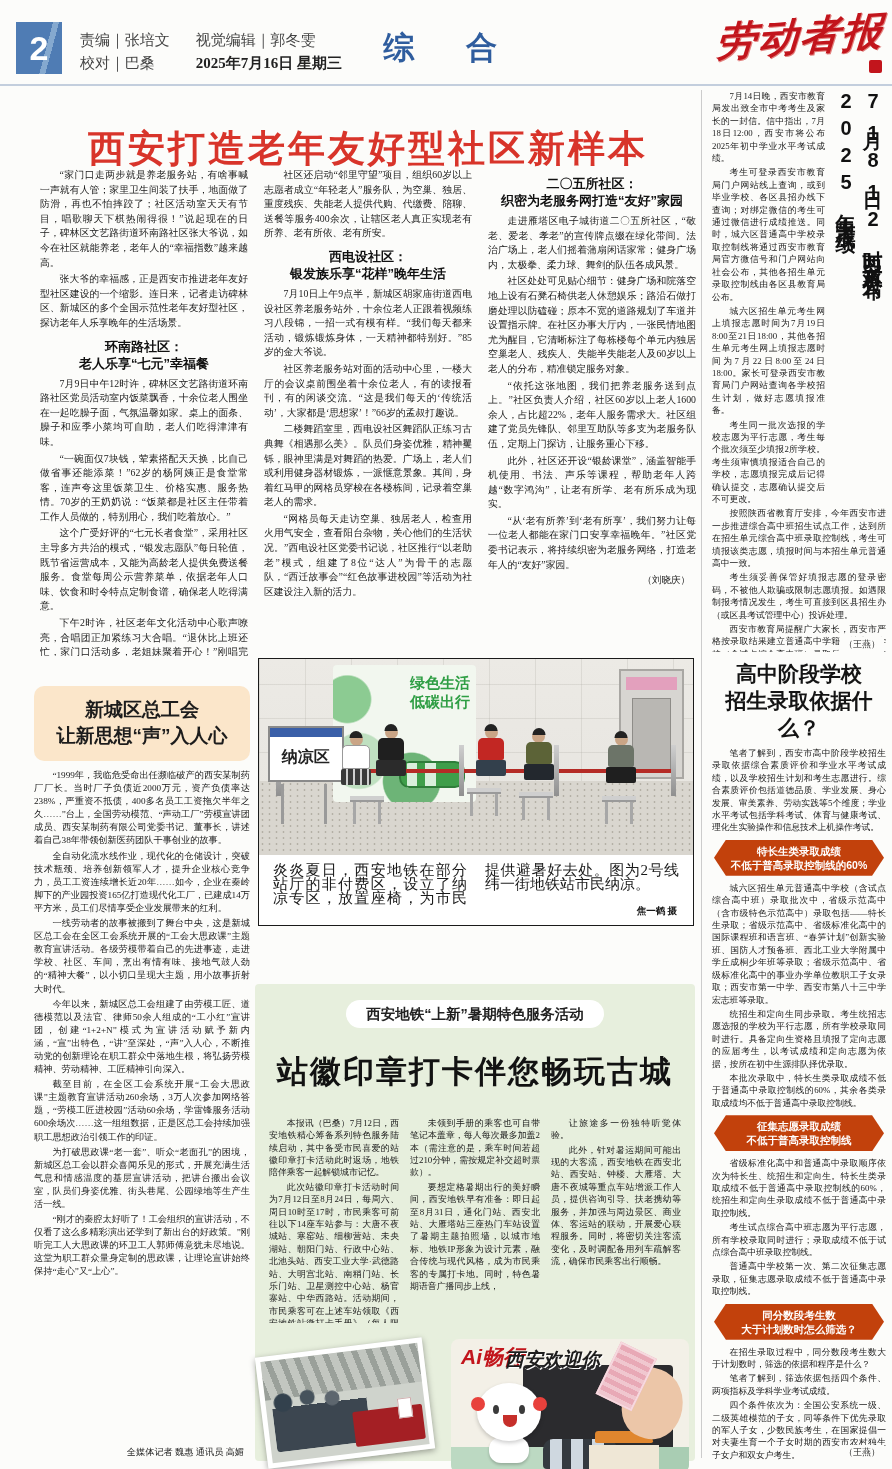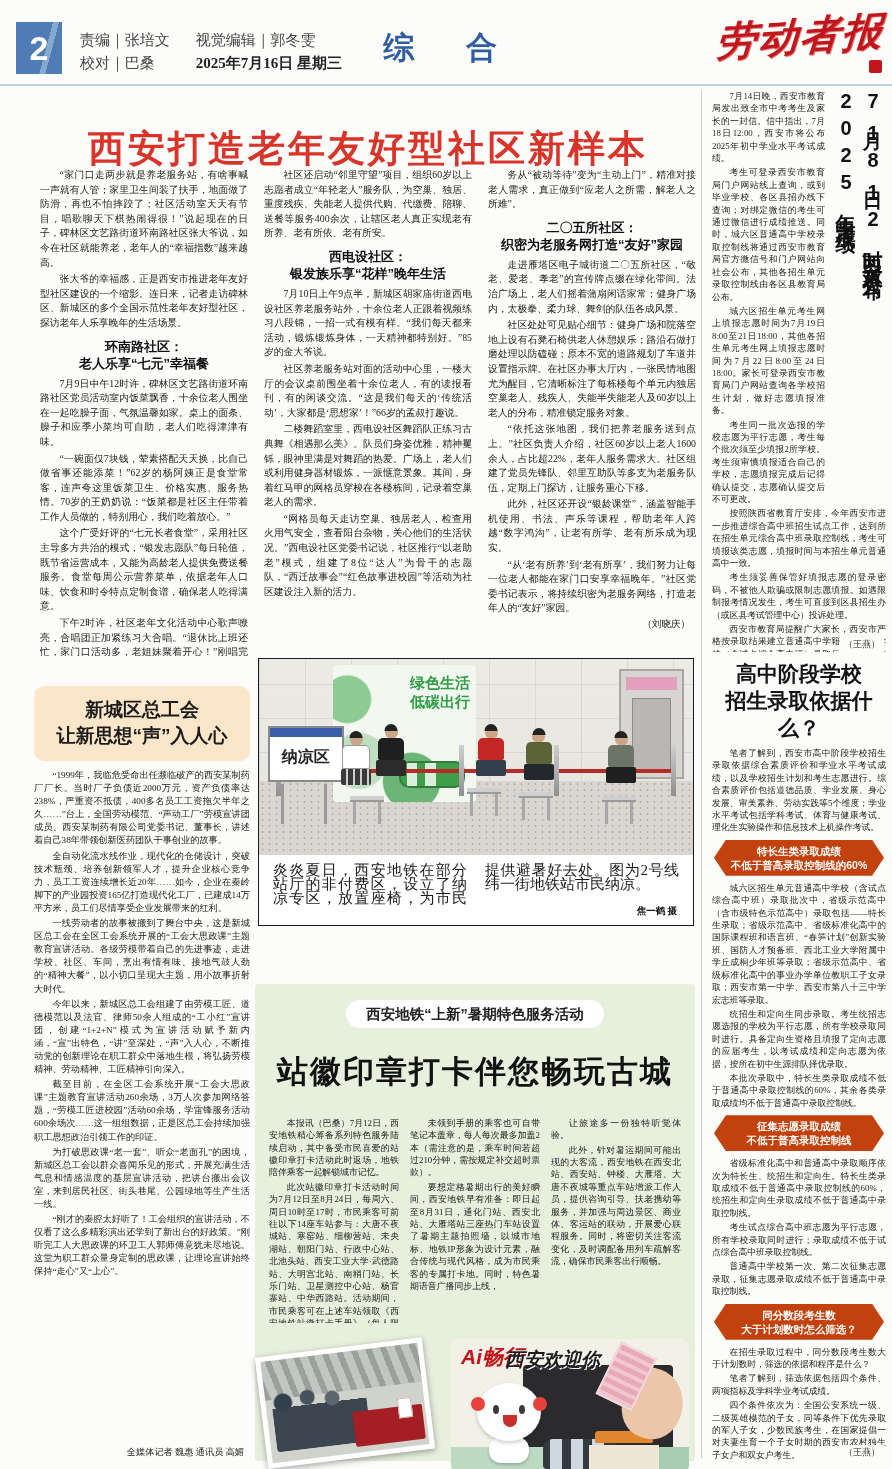--- a/index.html
+++ b/index.html
@@ -170,23 +170,20 @@
     <h3 class="colhead" data-interactable="false">西电设社区：
 银发族乐享“花样”晚年生活</h3>
     <div>
         <p class="para" data-interactable="false">7月10日上午9点半，新城区胡家庙街道西电设社区养老服务站外，十余位老人正跟着视频练习八段锦，一招一式有模有样。“我们每天都来活动，锻炼锻炼身体，一天精神都特别好。”85岁的金大爷说。</p>
         <p class="para" data-interactable="false">社区养老服务站对面的活动中心里，一楼大厅的会议桌前围坐着十余位老人，有的读报看刊，有的闲谈交流。“这是我们每天的‘传统活动’，大家都是‘思想家’！”66岁的孟叔打趣说。</p>
         <p class="para" data-interactable="false">二楼舞蹈室里，西电设社区舞蹈队正练习古典舞《相遇那么美》。队员们身姿优雅，精神矍铄，眼神里满是对舞蹈的热爱。广场上，老人们或利用健身器材锻炼，一派惬意景象。其间，身着红马甲的网格员穿梭在各楼栋间，记录着空巢老人的需求。</p>
         <p class="para" data-interactable="false">“网格员每天走访空巢、独居老人，检查用火用气安全，查看阳台杂物，关心他们的生活状况。”西电设社区党委书记说，社区推行“以老助老”模式，组建了8位“达人”为骨干的志愿队，“西迁故事会”“红色故事进校园”等活动为社区建设注入新的活力。</p>
       </div>
   </div>
   <div class="lcol lcol3" data-interactable="false">
-    <div>
-        <p class="para" data-interactable="false">务从“被动等待”变为“主动上门”，精准对接老人需求，真正做到“应老人之所需，解老人之所难”。</p>
-      </div>
     <h3 class="colhead" data-interactable="false">二〇五所社区：
 织密为老服务网打造“友好”家园</h3>
     <div>
         <p class="para" data-interactable="false">走进雁塔区电子城街道二〇五所社区，“敬老、爱老、孝老”的宣传牌点缀在绿化带间。法治广场上，老人们摇着蒲扇闲话家常；健身广场内，太极拳、柔力球、舞剑的队伍各成风景。</p>
         <p class="para" data-interactable="false">社区处处可见贴心细节：健身广场和院落空地上设有石凳石椅供老人休憩娱乐；路沿石做打磨处理以防磕碰；原本不宽的道路规划了车道并设置指示牌。在社区办事大厅内，一张民情地图尤为醒目，它清晰标注了每栋楼每个单元内独居空巢老人、残疾人、失能半失能老人及60岁以上老人的分布，精准锁定服务对象。</p>
         <p class="para" data-interactable="false">“依托这张地图，我们把养老服务送到点上。”社区负责人介绍，社区60岁以上老人1600余人，占比超22%，老年人服务需求大。社区组建了党员先锋队、邻里互助队等多支为老服务队伍，定期上门探访，让服务重心下移。</p>
         <p class="para" data-interactable="false">此外，社区还开设“银龄课堂”，涵盖智能手机使用、书法、声乐等课程，帮助老年人跨越“数字鸿沟”，让老有所学、老有所乐成为现实。</p>
         <p class="para" data-interactable="false">“从‘老有所养’到‘老有所享’，我们努力让每一位老人都能在家门口安享幸福晚年。”社区党委书记表示，将持续织密为老服务网络，打造老年人的“友好”家园。</p>
       </div>
     <div class="byline" data-interactable="false">（刘晓庆）</div>
@@ -246,21 +243,21 @@
     <div class="union-title" data-interactable="false">
       <span data-interactable="false">新城区总工会</span><br>
       <span data-interactable="false">让新思想“声”入人心</span>
     </div>
     <div>
         <p class="upara" data-interactable="false">“1999年，我临危受命出任濒临破产的西安某制药厂厂长。当时厂子负债近2000万元，资产负债率达238%，严重资不抵债，400多名员工工资拖欠半年之久……”台上，全国劳动模范、“声动工厂”劳模宣讲团成员、西安某制药有限公司党委书记、董事长，讲述着自己38年带领创新医药团队干事创业的故事。</p>
         <p class="upara" data-interactable="false">全自动化流水线作业，现代化的仓储设计，突破技术瓶颈、培养创新领军人才，提升企业核心竞争力，员工工资连续增长近20年……如今，企业在秦岭脚下的产业园投资165亿打造现代化工厂，已建成14万平方米，员工们尽情享受企业发展带来的红利。</p>
         <p class="upara" data-interactable="false">一线劳动者的故事被搬到了舞台中央，这是新城区总工会在全区工会系统开展的“工会大思政课”主题教育宣讲活动。各级劳模带着自己的先进事迹，走进学校、社区、车间，烹出有情有味、接地气鼓人劲的“精神大餐”，以小切口呈现大主题，用小故事折射大时代。</p>
         <p class="upara" data-interactable="false">今年以来，新城区总工会组建了由劳模工匠、道德模范以及法官、律师50余人组成的“工小红”宣讲团，创建“1+2+N”模式为宣讲活动赋予新内涵，“宣”出特色，“讲”至深处，“声”入人心，不断推动党的创新理论在职工群众中落地生根，将弘扬劳模精神、劳动精神、工匠精神引向深入。</p>
         <p class="upara" data-interactable="false">截至目前，在全区工会系统开展“工会大思政课”主题教育宣讲活动260余场，3万人次参加网络答题，“劳模工匠进校园”活动60余场，学雷锋服务活动600余场次……这一组组数据，正是区总工会持续加强职工思想政治引领工作的印证。</p>
-        <p class="upara" data-interactable="false">为打破思政课“老一套”、听众“老面孔”的困境，新城区总工会以群众喜闻乐见的形式，开展充满生活气息和情感温度的基层宣讲活动，把讲台搬出会议室，来到居民社区、街头巷尾、公园绿地等生产生活一线。</p>
+        <p class="upara" data-interactable="false">为打破思政课“老一套”、听众“老面孔”的困境，新城区总工会以群众喜闻乐见的形式，开展充满生活气息和情感温度的基层宣讲活动，把讲台搬出会议室，队员们身姿优雅、街头巷尾、公园绿地等生产生活一线。</p>
         <p class="upara" data-interactable="false">“刚才的秦腔太好听了！工会组织的宣讲活动，不仅看了这么多精彩演出还学到了新出台的好政策。”刚听完工人大思政课的环卫工人郭师傅意犹未尽地说。这堂为职工群众量身定制的思政课，让理论宣讲始终保持“走心”又“上心”。</p>
       </div>
     <div class="abyline" data-interactable="false">全媒体记者 魏惠 通讯员 高媚</div>
   </div>
 
   <div class="photobox" data-interactable="false">
     <div class="photo" data-interactable="false">
       <div class="floor" data-interactable="false"></div>
       <div class="mural" data-interactable="false">
         <div class="mural-text" data-interactable="false">

